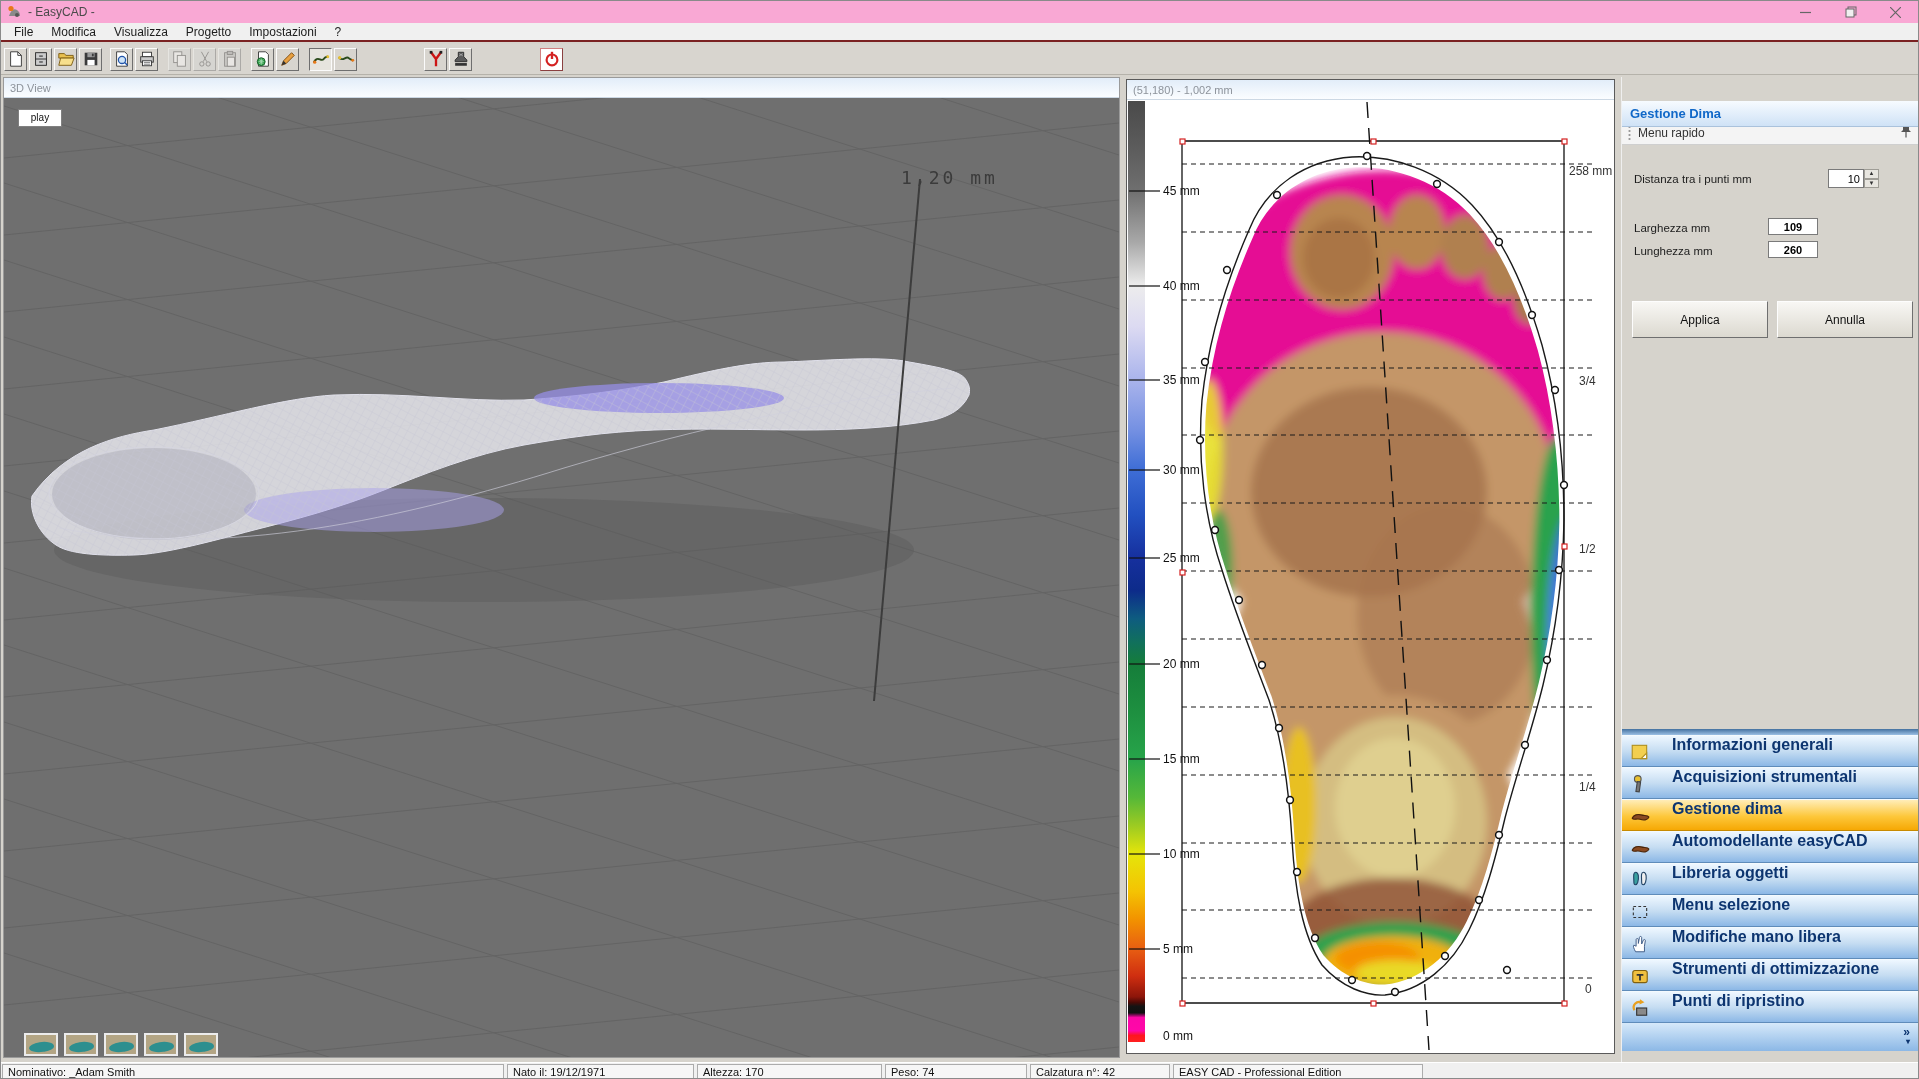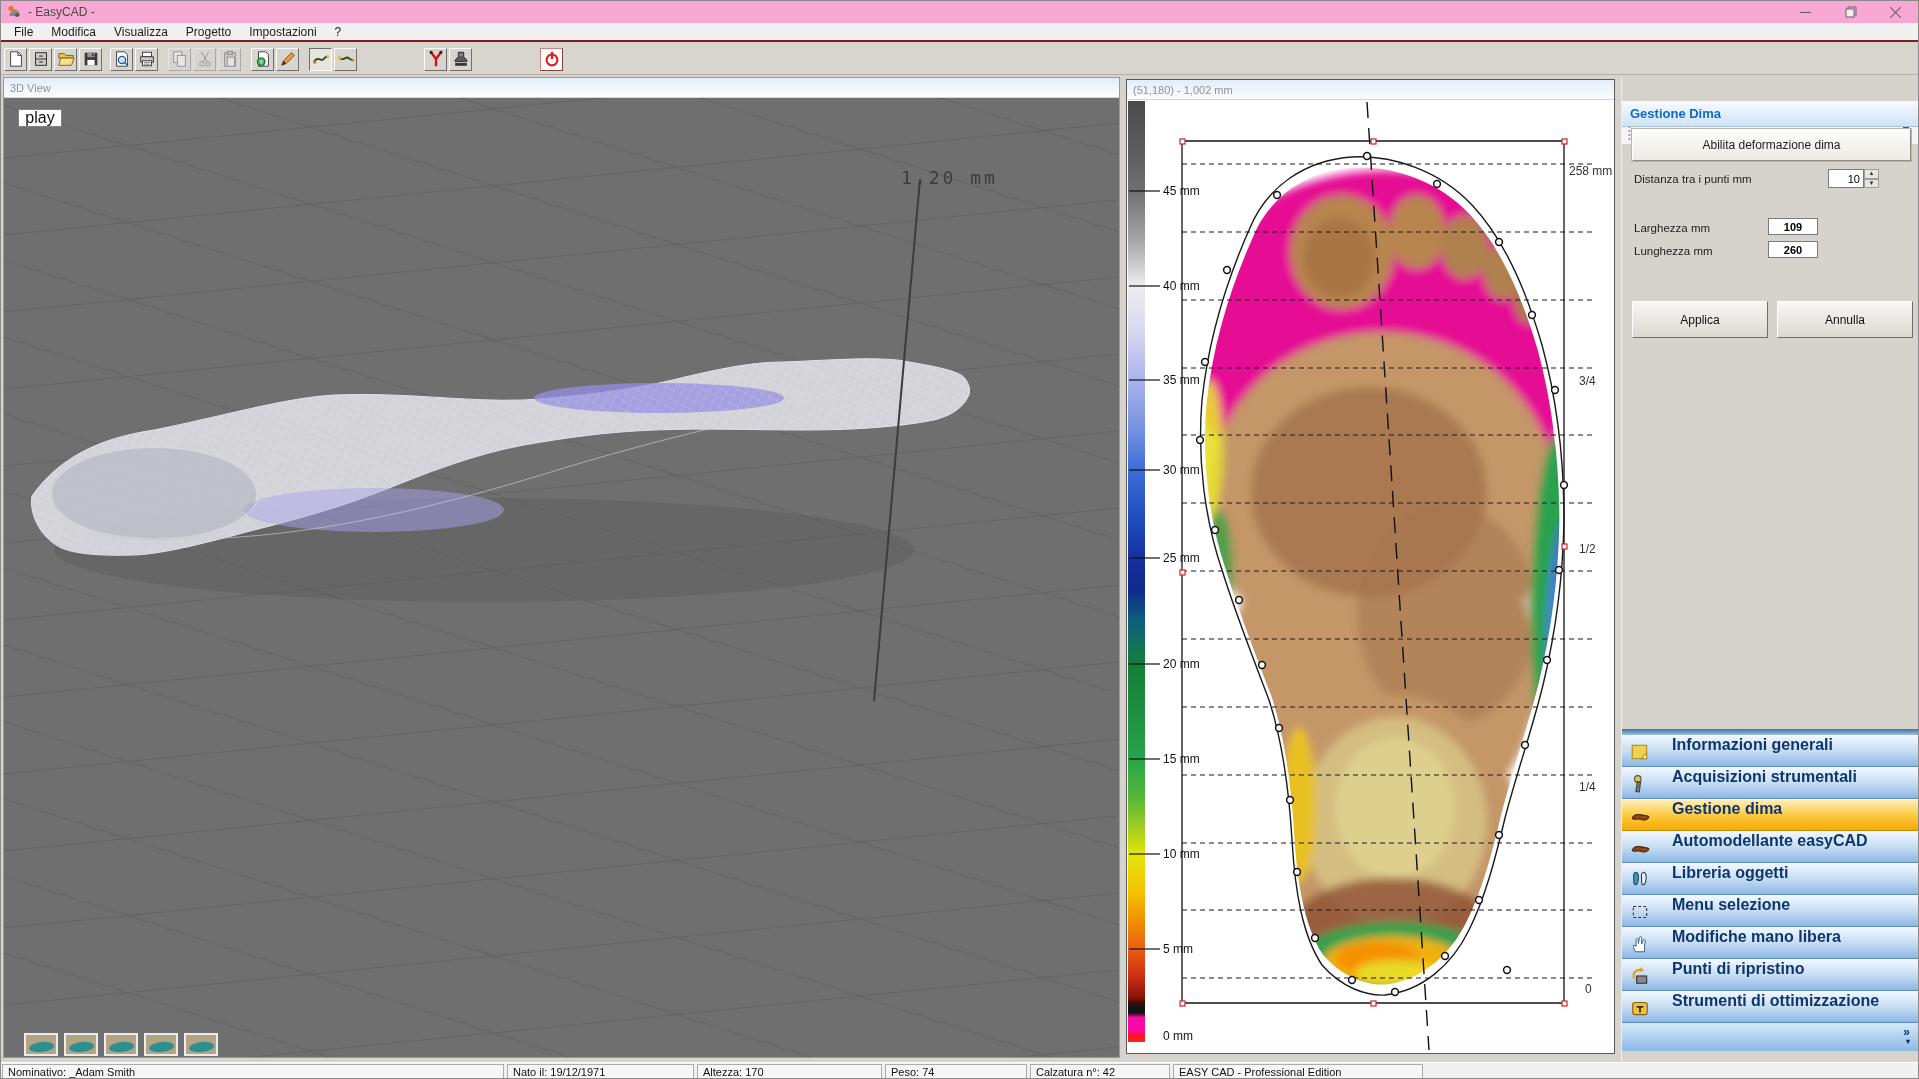--- a/index.html
+++ b/index.html
@@ -31,21 +31,21 @@
   .gap6{margin-left:6px}.gap8{margin-left:8px}.gap65{margin-left:65px}.gap66{margin-left:66px}
 
   
   .panel-head { height:20px; background:linear-gradient(#e2edf9,#fbfdff); border-bottom:1px solid #ccd8e4;
                 font-size:11px; color:#8d939b; display:flex; align-items:center; padding-left:6px; }
 
   .panel3d { position:absolute; left:2px; top:76px; width:1117px; height:981px;
              border:1px solid #9a9a9a; background:#fff; }
   .p3d-content { position:absolute; left:0; top:20px; right:0; bottom:0; background:#6f6f6f; overflow:hidden; }
   .play-btn { position:absolute; left:14px; top:11px; width:44px; height:18px; background:#fff;
-              border:1px solid #808080; font-size:16px; color:#111; text-align:center; line-height:15px; }
+              border:1px solid #808080; font-size:10px; color:#111; text-align:center; line-height:15px; }
   .thumbs { position:absolute; left:20px; bottom:1px; display:flex; gap:6px; }
   .thumb { width:34px; height:23px; border:2px solid #ececec; background:#b3a584; position:relative; overflow:hidden; }
   .thumb i { position:absolute; left:3px; top:7px; width:25px; height:10px; background:#2d8f8f;
              border-radius:50% 60% 45% 60%; transform:rotate(-8deg); display:block; }
 
   .panelfoot { position:absolute; left:1125px; top:78px; width:489px; height:975px;
                border:1px solid #5a5a5a; background:#fff; }
   .pf-content { position:absolute; left:0; top:20px; width:487px; height:953px; background:#fff; }
 
   
@@ -547,21 +547,20 @@
       <span>Menu rapido</span>
       <span class="pin">
         <svg width="10" height="14" viewBox="0 0 10 14">
           <path d="M2 1h6v5l2 2H0l2-2z" fill="#555"></path>
             <rect x="4.4" y="8" width="1.2" height="5.5" fill="#555"></rect>
         </svg>
       </span>
     </div>
     <div class="qm-section">Gestione Dima</div>
 
-    <div class="big-btn">Abilita deformazione dima</div>
 
     <span class="fieldlabel" style="top:96px;left:12px;">Distanza tra i punti mm</span>
     <span class="spin">
       <input value="10" style="">
       <span class="arrows">
         <div>▲</div>
         <div>▼</div>
       </span>
     </span>
 
@@ -617,32 +616,32 @@
         <span>Menu selezione</span>
       </div>
       <div class="acc-item">
         <svg class="acc-icon" viewBox="0 0 18 18">
           <path d="M5 16c-1.5-3-2.5-5-1.5-6l2 1V5c0-1.2 2-1.2 2 0v3.5l1-5.5c.2-1.2 2-1 2 .2V9l1.5-3.5c.5-1 2-.6 1.8.5L13 11v5z" fill="#fff" stroke="#44608a" stroke-width=".9"></path>
           </svg>
         <span>Modifiche mano libera</span>
       </div>
       <div class="acc-item">
         <svg class="acc-icon" viewBox="0 0 18 18">
+          <rect x="2.5" y="4" width="13" height="11" rx="2" fill="#f0c040" stroke="#806010"></rect>
+          <path d="M6 8h6 M9 8v5" stroke="#333" stroke-width="1.6" fill="none"></path>
+          </svg>
+        <span>Strumenti di ottimizzazione</span>
+      </div>
+      <div class="acc-item">
+        <svg class="acc-icon" viewBox="0 0 18 18">
           <rect x="6" y="9" width="9" height="6.5" fill="#8a8a8a" stroke="#333"></rect>
           <path d="M4 11 C1.5 6.5 6 2.5 10 3.8" fill="none" stroke="#e8a020" stroke-width="2"></path>
           <path d="M9 1.2 l4 2.6 -4.5 2z" fill="#e8a020"></path>
           </svg>
         <span>Punti di ripristino</span>
-      </div>
-      <div class="acc-item">
-        <svg class="acc-icon" viewBox="0 0 18 18">
-          <rect x="2.5" y="4" width="13" height="11" rx="2" fill="#f0c040" stroke="#806010"></rect>
-          <path d="M6 8h6 M9 8v5" stroke="#333" stroke-width="1.6" fill="none"></path>
-          </svg>
-        <span>Strumenti di ottimizzazione</span>
       </div>
 
       <div class="acc-more">
         <span>»</span>
         <span style="font-size:8px;">▾</span>
       </div>
     </div>
   </div>
 
   <div class="statusbar">

